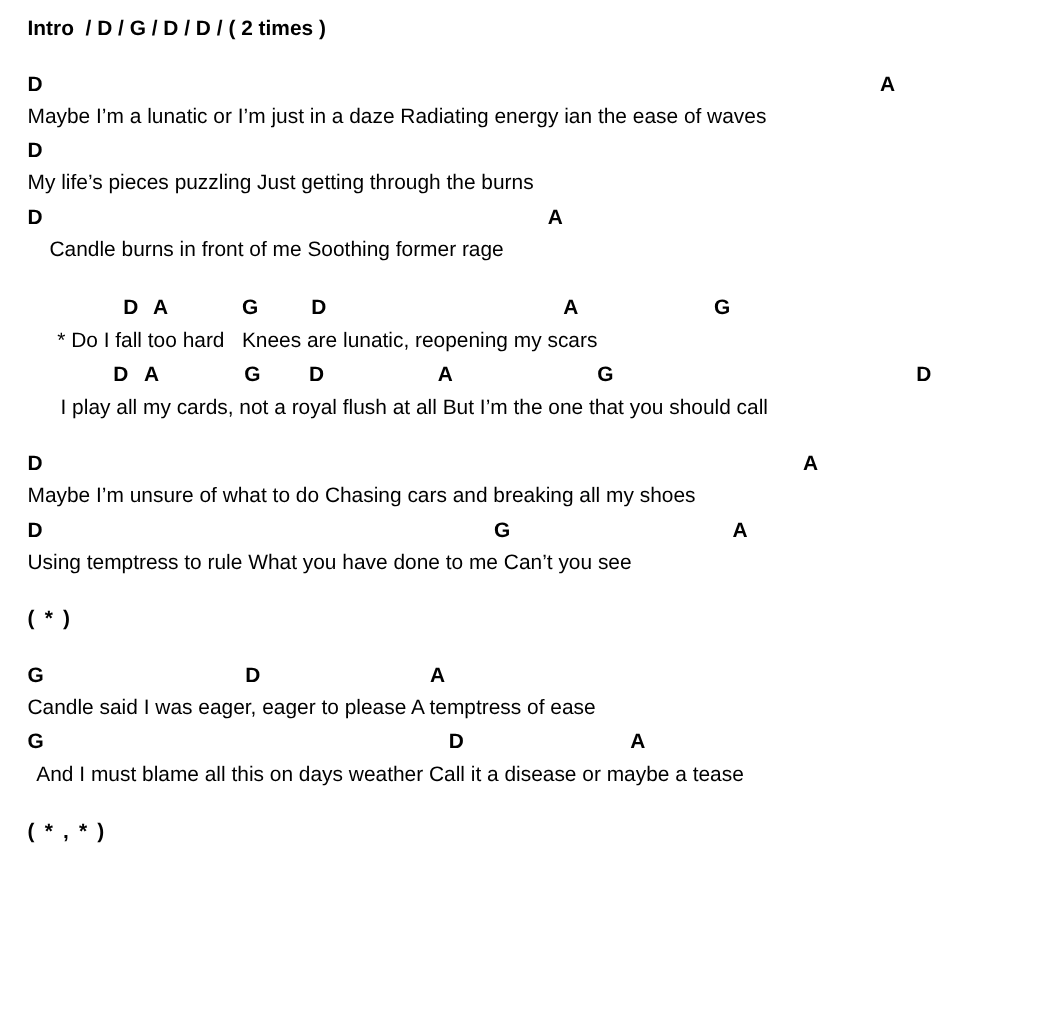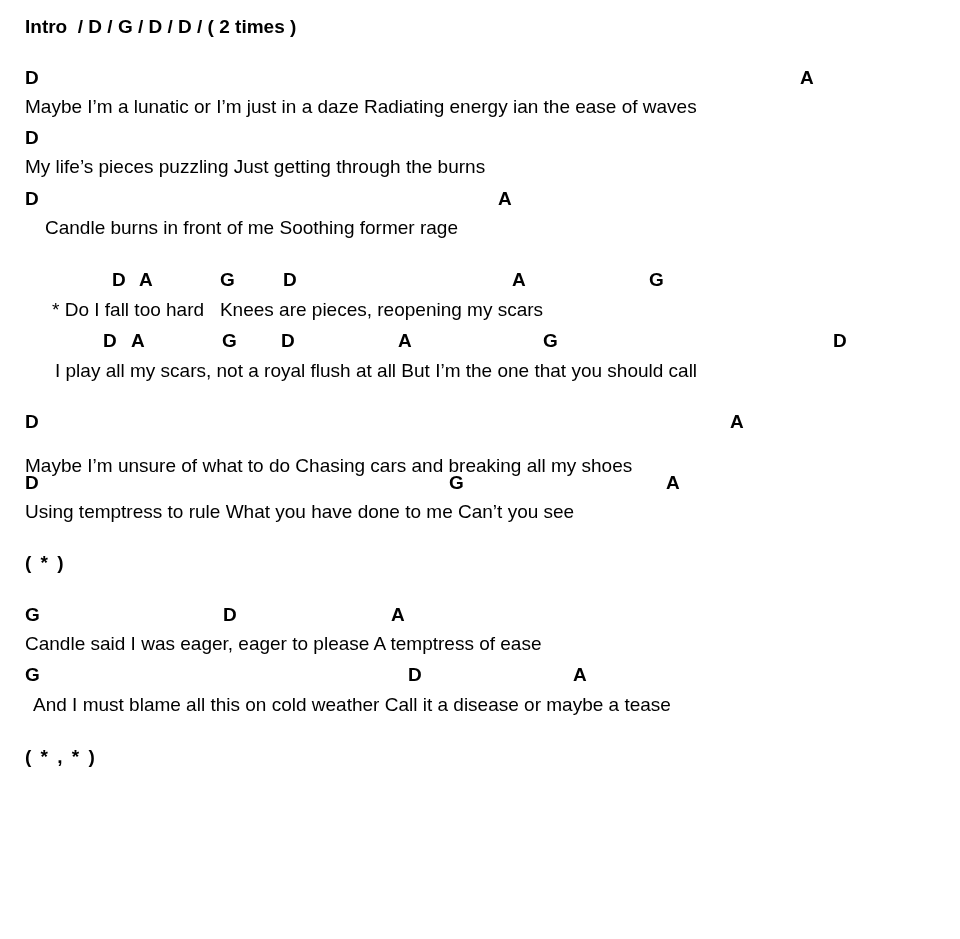--- a/index.html
+++ b/index.html
@@ -62,27 +62,27 @@
     <span class="lyric-text intro-line" style="left: 25px;">Intro  / D / G / D / D / ( 2 times )</span>
   </div>
   <div id="lines-container">
       <div class="line" style="top: 68px;"><span class="chord" style="left: 25px;">D</span><span class="chord" style="left: 800px;">A</span></div>
       <div class="line" style="top: 97px;"><span class="lyric-text" style="left: 25px;">Maybe I’m a lunatic or I’m just in a daze Radiating energy ian the ease of waves</span></div>
       <div class="line" style="top: 128px;"><span class="chord" style="left: 25px;">D</span></div>
       <div class="line" style="top: 157px;"><span class="lyric-text" style="left: 25px;">My life’s pieces puzzling Just getting through the burns</span></div>
       <div class="line" style="top: 189px;"><span class="chord" style="left: 25px;">D</span><span class="chord" style="left: 498px;">A</span></div>
       <div class="line" style="top: 218px;"><span class="lyric-text" style="left: 25px; margin-left: 20px;">Candle burns in front of me Soothing former rage</span></div>
       <div class="line" style="top: 270px;"><span class="chord" style="left: 112px;">D</span><span class="chord" style="left: 139px;">A</span><span class="chord" style="left: 220px;">G</span><span class="chord" style="left: 283px;">D</span><span class="chord" style="left: 512px;">A</span><span class="chord" style="left: 649px;">G</span></div>
-      <div class="line" style="top: 300px;"><span class="lyric-text" style="left: 52px;">* Do I fall too hard   Knees are pieces, reopening my scars</span></div>
+      <div class="line" style="top: 300px;"><span class="lyric-text" style="left: 52px;">* Do I fall too hard   Knees are lunatic, reopening my scars</span></div>
       <div class="line" style="top: 331px;"><span class="chord" style="left: 103px;">D</span><span class="chord" style="left: 131px;">A</span><span class="chord" style="left: 222px;">G</span><span class="chord" style="left: 281px;">D</span><span class="chord" style="left: 398px;">A</span><span class="chord" style="left: 543px;">G</span><span class="chord" style="left: 833px;">D</span></div>
-      <div class="line" style="top: 361px;"><span class="lyric-text" style="left: 55px;">I play all my scars, not a royal flush at all But I’m the one that you should call</span></div>
+      <div class="line" style="top: 361px;"><span class="lyric-text" style="left: 55px;">I play all my cards, not a royal flush at all But I’m the one that you should call</span></div>
       <div class="line" style="top: 412px;"><span class="chord" style="left: 25px;">D</span><span class="chord" style="left: 730px;">A</span></div>
-      <div class="line" style="top: 441px;"><span class="lyric-text" style="left: 25px; margin-top: 15px;">Maybe I’m unsure of what to do Chasing cars and breaking all my shoes</span></div>
+      <div class="line" style="top: 441px;"><span class="lyric-text" style="left: 25px;">Maybe I’m unsure of what to do Chasing cars and breaking all my shoes</span></div>
       <div class="line" style="top: 473px;"><span class="chord" style="left: 25px;">D</span><span class="chord" style="left: 449px;">G</span><span class="chord" style="left: 666px;">A</span></div>
       <div class="line" style="top: 502px;"><span class="lyric-text" style="left: 25px;">Using temptress to rule What you have done to me Can’t you see</span></div>
       <div class="line" style="top: 553px;"><span class="marker-text" style="left: 25px;">( * )</span></div>
       <div class="line" style="top: 605px;"><span class="chord" style="left: 25px;">G</span><span class="chord" style="left: 223px;">D</span><span class="chord" style="left: 391px;">A</span></div>
       <div class="line" style="top: 634px;"><span class="lyric-text" style="left: 25px;">Candle said I was eager, eager to please A temptress of ease</span></div>
       <div class="line" style="top: 665px;"><span class="chord" style="left: 25px;">G</span><span class="chord" style="left: 408px;">D</span><span class="chord" style="left: 573px;">A</span></div>
-      <div class="line" style="top: 695px;"><span class="lyric-text" style="left: 33px;">And I must blame all this on cold weather Call it a disease or maybe a tease</span></div>
+      <div class="line" style="top: 695px;"><span class="lyric-text" style="left: 33px;">And I must blame all this on days weather Call it a disease or maybe a tease</span></div>
       <div class="line" style="top: 747px;"><span class="marker-text" style="left: 25px;">( * , * )</span></div>
     </div>
 </div>
 
 </body></html>

